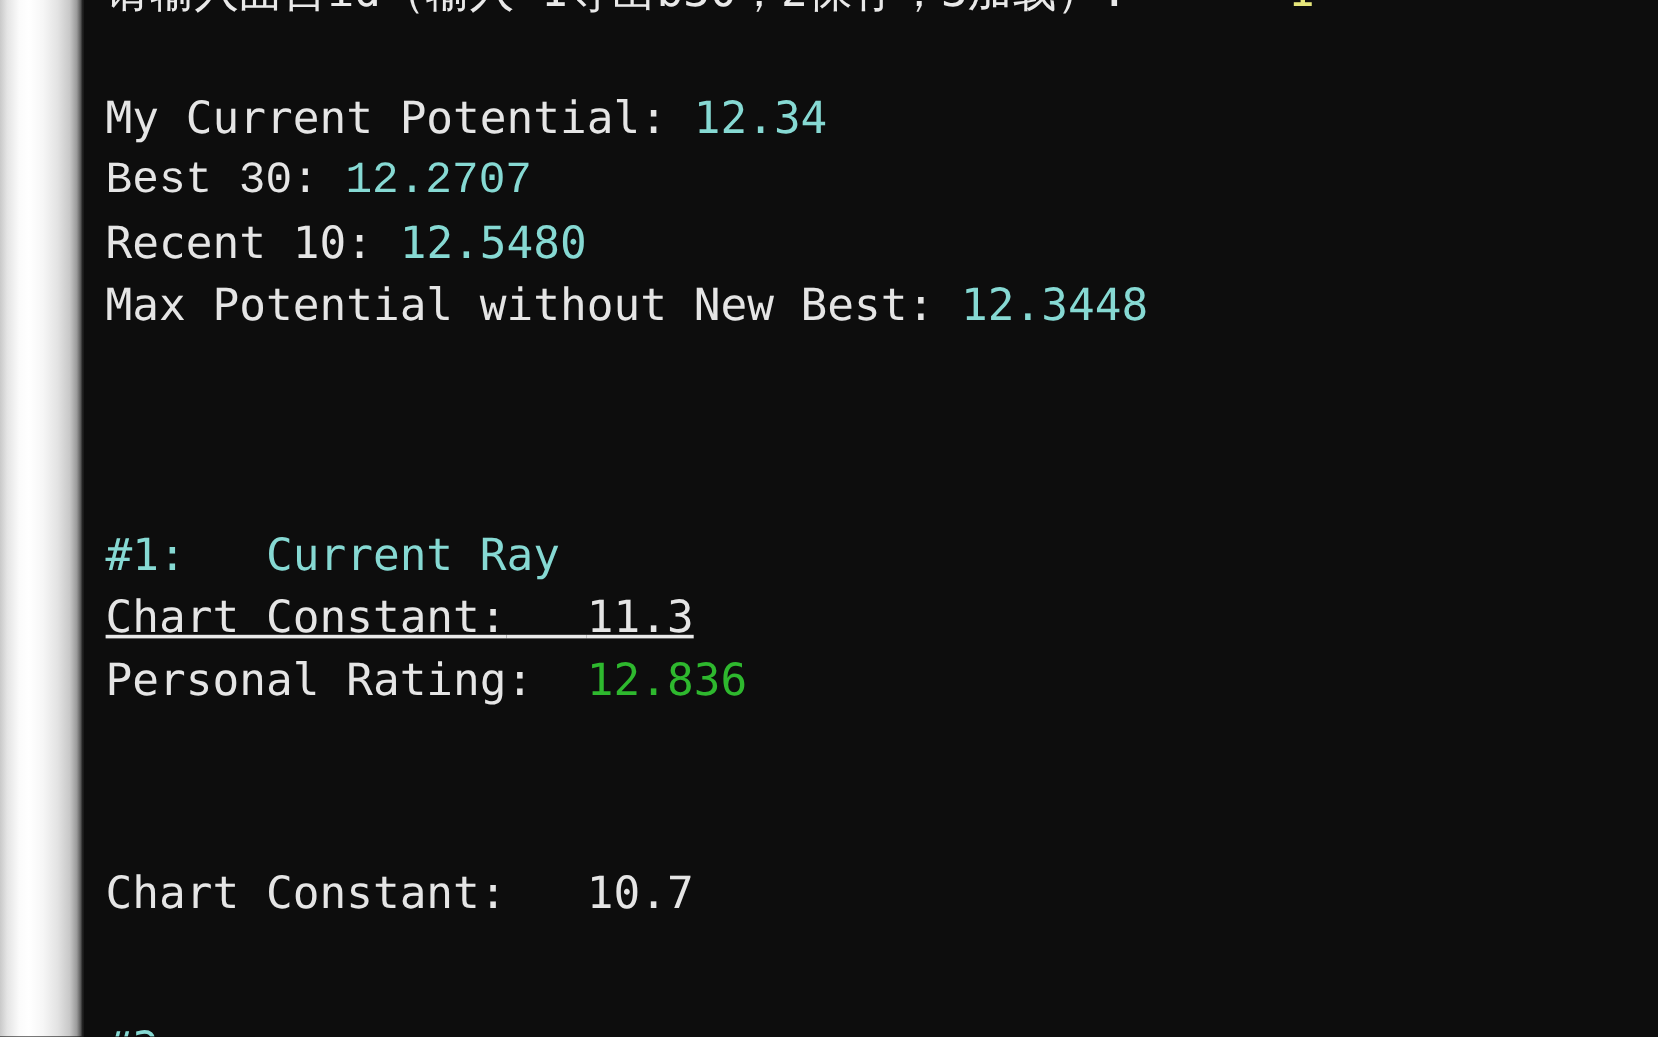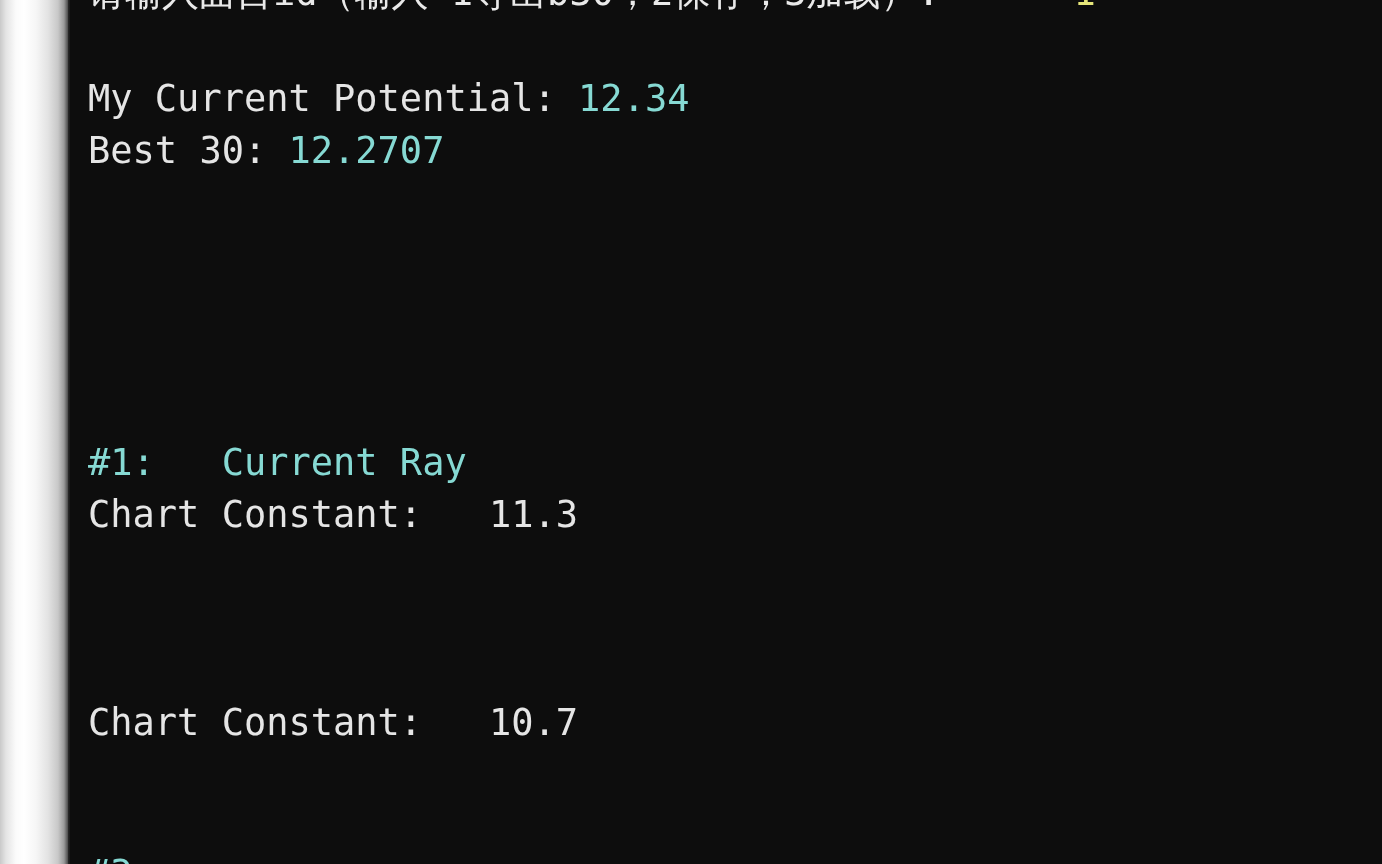--- a/index.html
+++ b/index.html
@@ -92,30 +92,33 @@
 
   <div id="edge-strip"></div>
   <div id="edge-seam"></div>
 
   <div id="terminal">
 
     <div class="line" id="line-prompt"><span>请输入曲目id（输入 1导出b30，2保存，3加载）:</span><span>      </span><span class="userinput">1</span></div>
 
     <div class="line" style="top:73px;"><span class="c-white">My Current Potential: </span><span class="c-teal">12.34</span></div>
 
-    <div class="line" style="top:125px;"><span class="c-white">Best 30: </span><span class="c-teal">12.2707</span></div>
+    <div class="line" style="top:125px;font-family:Liberation Mono, monospace;"><span class="c-white">Best 30: </span><span class="c-teal">12.2707</span></div>
 
+    <div class="line" style="top:177px;"><span class="c-white">Recent 10: </span><span class="c-teal">12.5480</span></div>
 
+    <div class="line" style="top:229px;"><span class="c-white">Max Potential without New Best: </span><span class="c-teal">12.3448</span></div>
 
 
     <div class="line" style="top:437px;"><span class="c-teal">#1:</span><span>   </span><span class="c-teal">Current Ray</span></div>
 
-    <div class="line" style="top:489px;"><span class="c-white">Chart Constant:</span><span>   </span><span class="c-white">11.3</span></div>
+    <div class="line" style="top:489px;text-decoration:underline;"><span class="c-white">Chart Constant:</span><span>   </span><span class="c-white">11.3</span></div>
+
+    <div class="line" style="top:541px;"><span class="c-white">Personal Rating:</span><span>  </span><span class="c-green">12.836</span></div>
 
 
-
-    <div class="line" style="top:697px;"><span class="c-white">Chart Constant:</span><span>   </span><span class="c-white">10.7</span></div>
+    <div class="line" style="top:719px;"><span class="c-white">Chart Constant:</span><span>   </span><span class="c-white">10.7</span></div>
 
 
     <div class="line" id="line-next"><span>#3:</span></div>
 
   </div>
 </div>
 
 </body></html>

